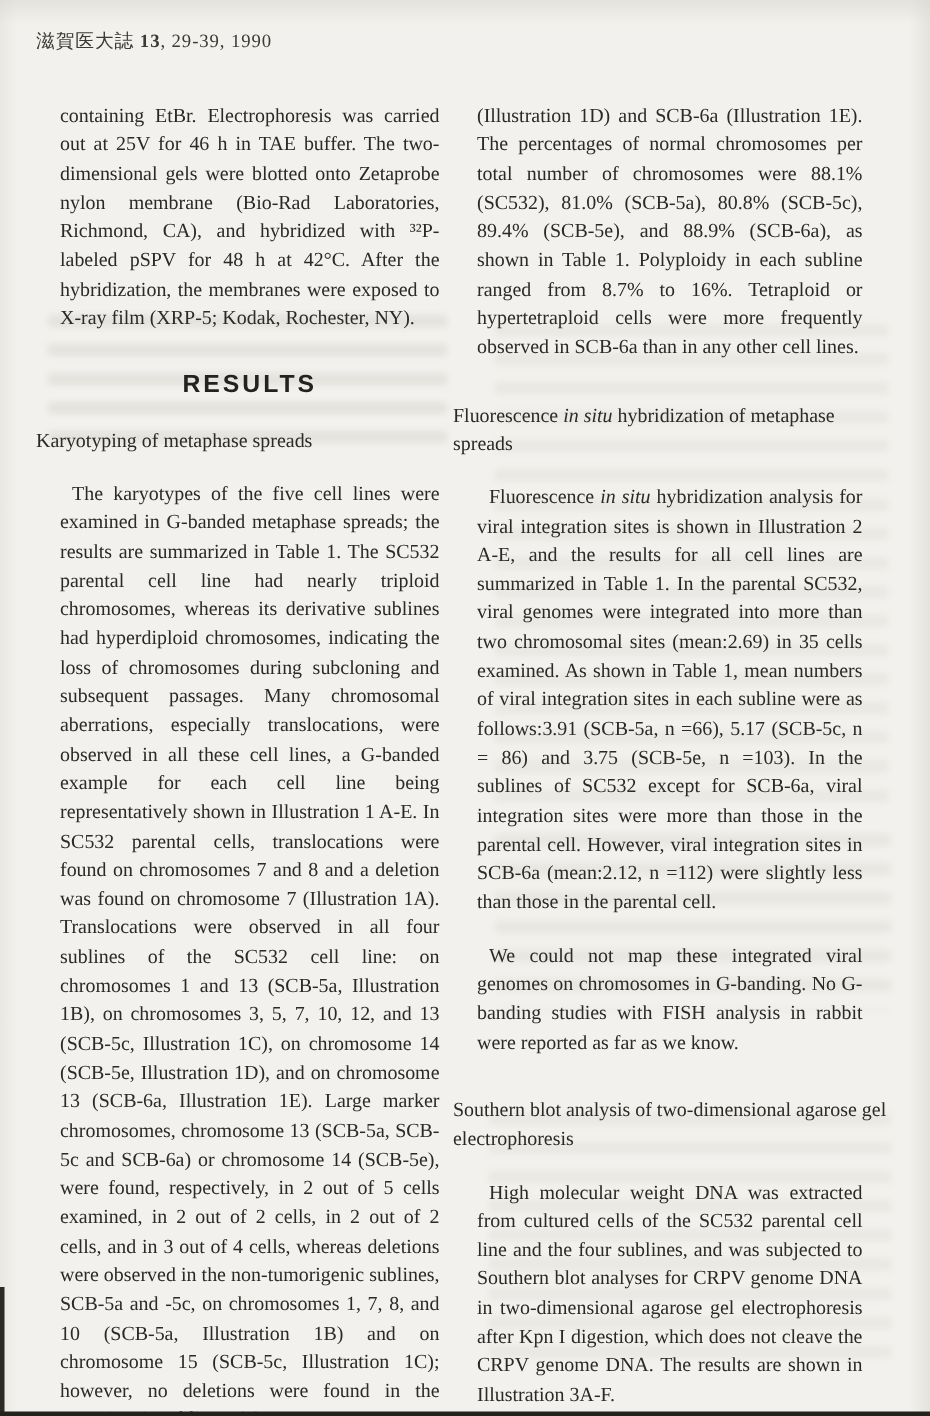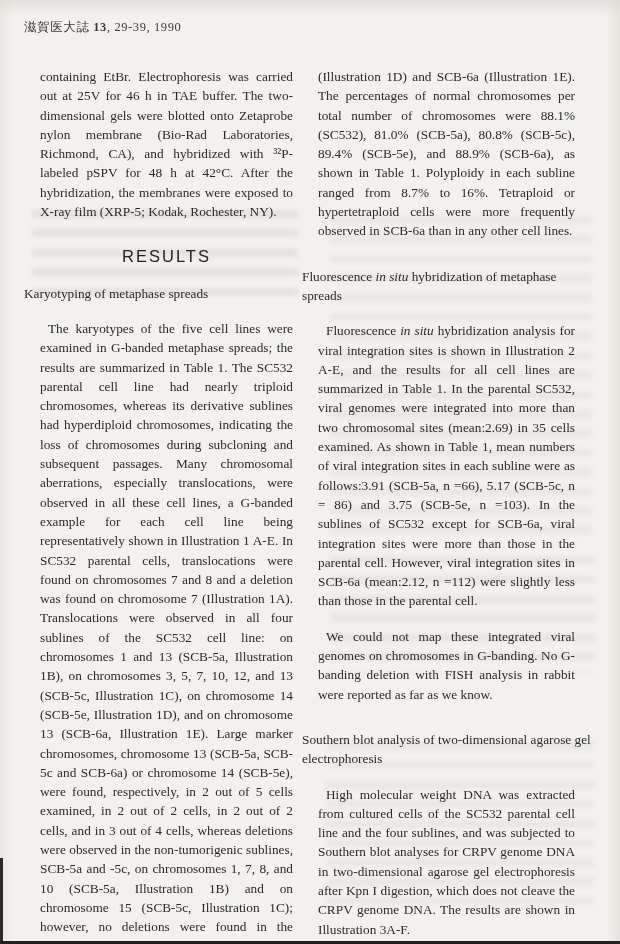--- a/index.html
+++ b/index.html
@@ -34,21 +34,21 @@
     position:absolute; top:51px; z-index:2;
     font-size:13.3px; line-height:19.3px;
     text-align:justify; text-justify:inter-word;
   }
   .col-left  { left:24px;  width:285px; }
   .col-right { left:302px; width:289px; }
   p { margin:16px; }
   .indent { text-indent:8px; }
   .h-results {
     font-family:"Liberation Sans","DejaVu Sans",sans-serif;
-    font-size:16.5px; letter-spacing:2px; font-weight:400;
+    font-size:16.5px; letter-spacing:2px; font-weight:700;
     text-align:center; color:#232220;
     margin:26px 0 17px 0;
   }
   .subhead { margin:0; text-align:left; }
   .gap-top { margin-top:26px; }
   .it { font-style:italic; }
   .footer {
     position:absolute; top:904px; left:0; width:520px; z-index:2;
     text-align:center; font-size:13px; color:#33322d; letter-spacing:2px;
   }
@@ -83,21 +83,21 @@
     <p class="indent">The karyotypes of the five cell lines were examined in G-banded metaphase spreads; the results are summarized in Table 1. The SC532 parental cell line had nearly triploid chromosomes, whereas its derivative sublines had hyperdiploid chromosomes, indicating the loss of chromosomes during subcloning and subsequent passages. Many chromosomal aberrations, especially translocations, were observed in all these cell lines, a G-banded example for each cell line being representatively shown in Illustration 1 A-E. In SC532 parental cells, translocations were found on chromosomes 7 and 8 and a deletion was found on chromosome 7 (Illustration 1A). Translocations were observed in all four sublines of the SC532 cell line: on chromosomes 1 and 13 (SCB-5a, Illustration 1B), on chromosomes 3, 5, 7, 10, 12, and 13 (SCB-5c, Illustration 1C), on chromosome 14 (SCB-5e, Illustration 1D), and on chromosome 13 (SCB-6a, Illustration 1E). Large marker chromosomes, chromosome 13 (SCB-5a, SCB-5c and SCB-6a) or chromosome 14 (SCB-5e), were found, respectively, in 2 out of 5 cells examined, in 2 out of 2 cells, in 2 out of 2 cells, and in 3 out of 4 cells, whereas deletions were observed in the non-tumorigenic sublines, SCB-5a and -5c, on chromosomes 1, 7, 8, and 10 (SCB-5a, Illustration 1B) and on chromosome 15 (SCB-5c, Illustration 1C); however, no deletions were found in the tumorigenic sublines, SCB-5e</p>
   </div>
 
   <div class="col col-right">
     <p>(Illustration 1D) and SCB-6a (Illustration 1E). The percentages of normal chromosomes per total number of chromosomes were 88.1% (SC532), 81.0% (SCB-5a), 80.8% (SCB-5c), 89.4% (SCB-5e), and 88.9% (SCB-6a), as shown in Table 1. Polyploidy in each subline ranged from 8.7% to 16%. Tetraploid or hypertetraploid cells were more frequently observed in SCB-6a than in any other cell lines.</p>
 
     <p class="subhead gap-top"><span>Fluorescence </span><span class="it">in situ</span><span> hybridization of metaphase spreads</span></p>
 
     <p class="indent"><span>Fluorescence </span><span class="it">in situ</span><span> hybridization analysis for viral integration sites is shown in Illustration 2 A-E, and the results for all cell lines are summarized in Table 1. In the parental SC532, viral genomes were integrated into more than two chromosomal sites (mean:2.69) in 35 cells examined. As shown in Table 1, mean numbers of viral integration sites in each subline were as follows:3.91 (SCB-5a, n =66), 5.17 (SCB-5c, n = 86) and 3.75 (SCB-5e, n =103). In the sublines of SC532 except for SCB-6a, viral integration sites were more than those in the parental cell. However, viral integration sites in SCB-6a (mean:2.12, n =112) were slightly less than those in the parental cell.</span></p>
 
-    <p class="indent">We could not map these integrated viral genomes on chromosomes in G-banding. No G-banding deletion with FISH analysis in rabbit were reported as far as we know.</p>
+    <p class="indent">We could not map these integrated viral genomes on chromosomes in G-banding. No G-banding studies with FISH analysis in rabbit were reported as far as we know.</p>
 
     <p class="subhead gap-top">Southern blot analysis of two-dimensional agarose gel electrophoresis</p>
 
     <p class="indent">High molecular weight DNA was extracted from cultured cells of the SC532 parental cell line and the four sublines, and was subjected to Southern blot analyses for CRPV genome DNA in two-dimensional agarose gel electrophoresis after Kpn I digestion, which does not cleave the CRPV genome DNA. The results are shown in Illustration 3A-F.</p>
 
     <p class="indent">The parental cell line had viral genomes of</p>
   </div>
 
 
   <div class="edge-left"></div>

